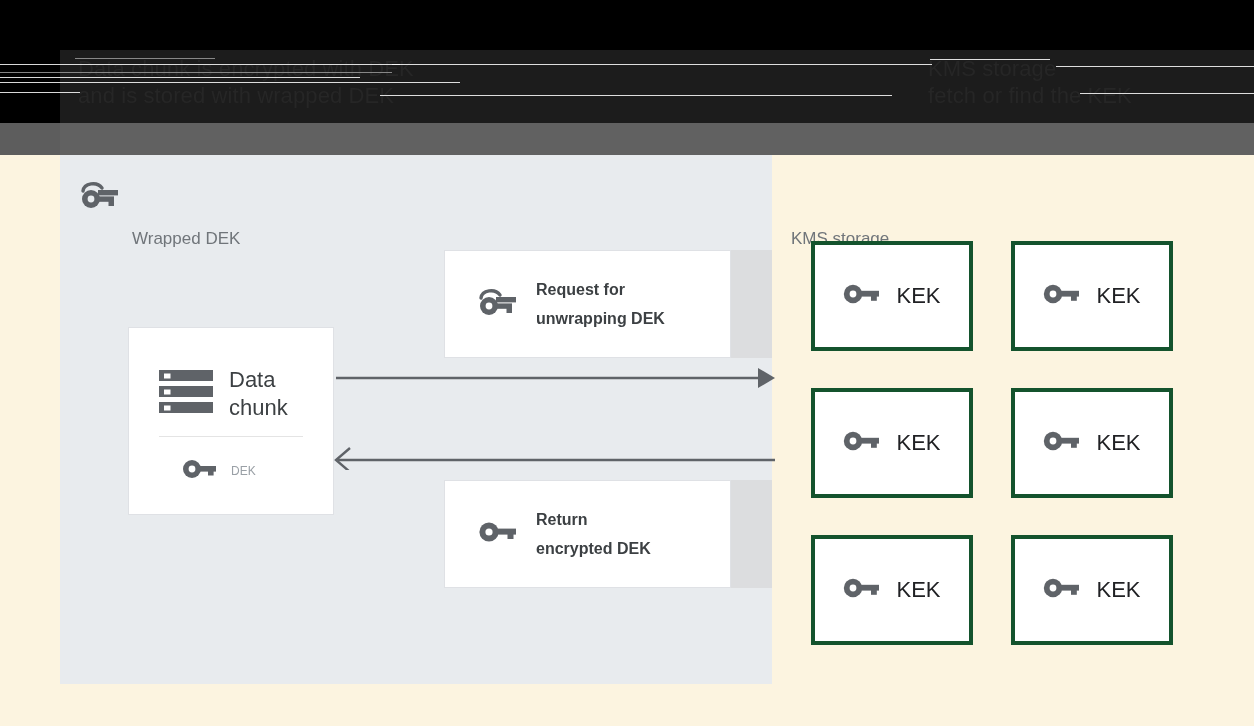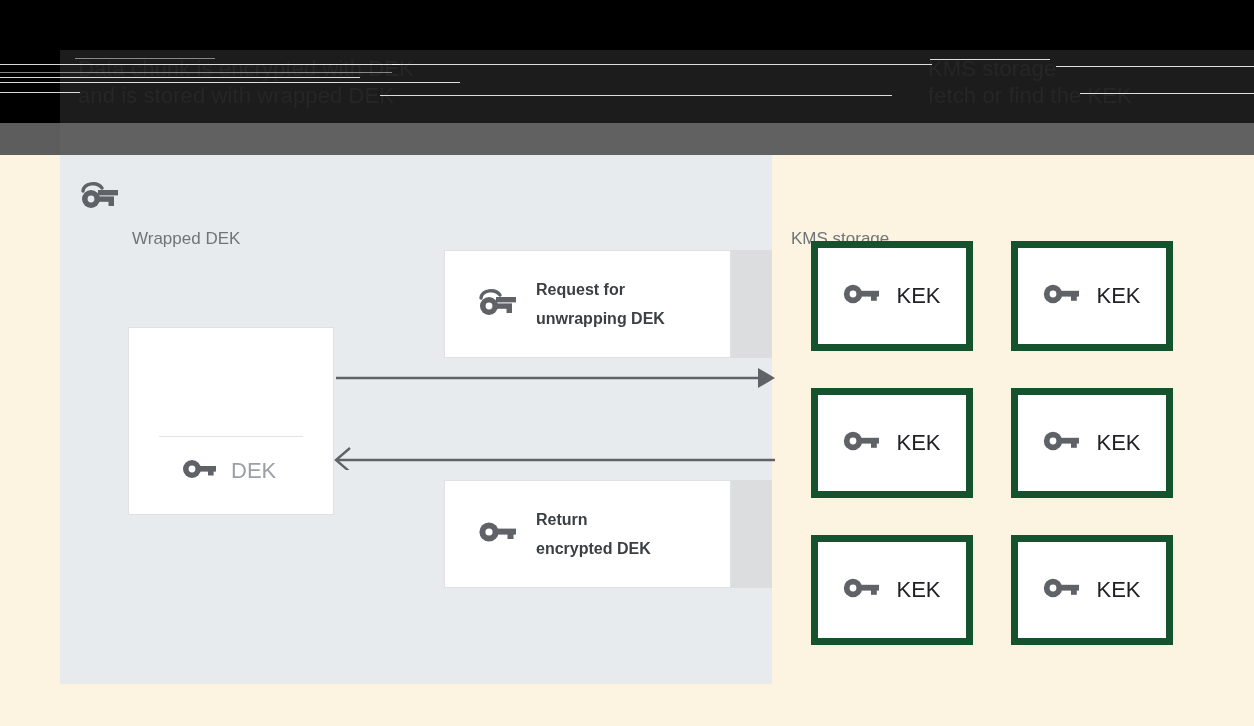--- a/index.html
+++ b/index.html
@@ -110,21 +110,21 @@
     width: 144px; height: 1px;
     background: #e4e4e4;
   }
   .dek-row {
     position: absolute;
     left: 54px; top: 130px;
     display: flex; align-items: center; gap: 15px;
   }
   .dek-label {
     color: #9aa0a6;
-    font-size: 22px;
+    font-size: 12px;
     line-height: 22px;
   }
 
   
   .shadow-strip {
     position: absolute;
     background: #dcdddf;
     width: 42px;
   }
   .card-msg {
@@ -155,21 +155,21 @@
     position: absolute;
     left: 811px; top: 241px;
     display: grid;
     grid-template-columns: 162px 162px;
     grid-template-rows: 110px 110px 110px;
     column-gap: 38px;
     row-gap: 37px;
   }
   .kek-card {
     background: #ffffff;
-    border: 7px solid #14532d;
+    border: 4px solid #14532d;
     display: flex; align-items: center; justify-content: center;
     gap: 16px;
   }
   .kek-label {
     color: #202124;
     font-size: 22px;
     line-height: 26px;
   }
 </style>
 </head>
@@ -210,20 +210,34 @@
       <circle cx="11" cy="19" r="9" fill="#5f6368"></circle>
       <circle cx="11" cy="19" r="3.4" fill="#e8ebee"></circle>
       <rect x="18" y="10" width="20" height="5.4" fill="#5f6368"></rect>
       <rect x="18" y="16.4" width="16" height="5.4" fill="#5f6368"></rect>
       <rect x="28.5" y="19" width="5.5" height="7" fill="#5f6368"></rect>
     </svg>
   </span>
   <div class="panel-title left">Wrapped DEK</div>
 
   <div class="card card-data">
+    <div class="chunk-row">
+      <span>
+        <svg width="54" height="48" viewBox="0 0 54 48" aria-hidden="true">
+          <rect x="0" y="2" width="54" height="11" fill="#5f6368"></rect>
+          <rect x="5" y="5.5" width="6.5" height="5" fill="#ffffff"></rect>
+          <rect x="0" y="18" width="54" height="11" fill="#5f6368"></rect>
+          <rect x="5" y="21.5" width="6.5" height="5" fill="#ffffff"></rect>
+          <rect x="0" y="34" width="54" height="11" fill="#5f6368"></rect>
+          <rect x="5" y="37.5" width="6.5" height="5" fill="#ffffff"></rect>
+        </svg>
+      </span>
+      <span class="chunk-label">Data
+chunk</span>
+    </div>
     <div class="card-divider"></div>
     <div class="dek-row">
       <span>
         <svg width="33" height="22" viewBox="0 0 33 22" aria-hidden="true">
           <circle cx="9" cy="11" r="9" fill="#5f6368"></circle>
           <circle cx="9" cy="11" r="3.4" fill="#ffffff"></circle>
           <rect x="15" y="8" width="18" height="5.6" fill="#5f6368"></rect>
           <rect x="25" y="11" width="5.6" height="6.5" fill="#5f6368"></rect>
         </svg>
       </span>

